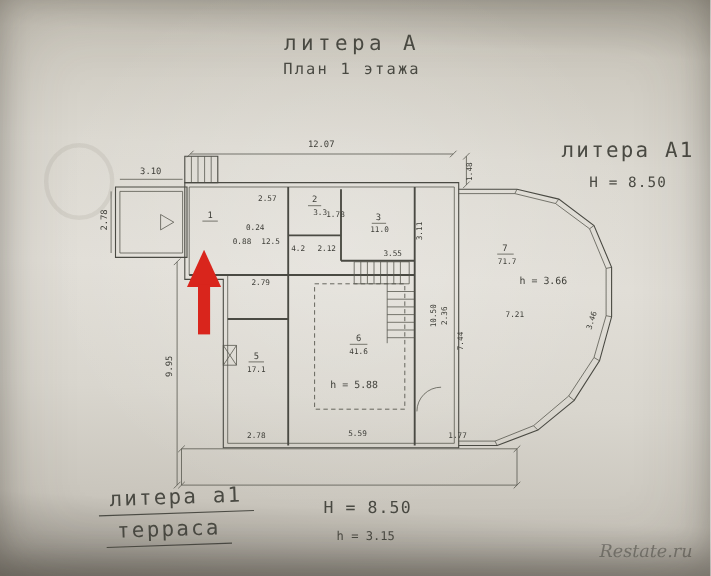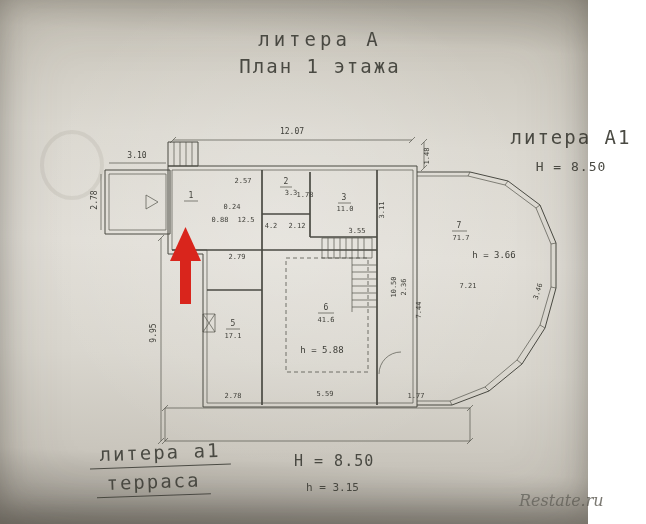--- a/index.html
+++ b/index.html
@@ -1,49 +1,49 @@
 <!DOCTYPE html>
 <html><head>
 <meta charset="utf-8">
 <style>
   * { margin:0; padding:0; box-sizing:border-box; }
   html,body { width:646px; height:524px; overflow:hidden; }
   .photo{
-    position:relative; width:588px; height:524px;
+    position:relative; width:646px; height:524px;
     background:
       radial-gradient(ellipse at 48% 42%, rgba(255,255,255,.22), rgba(255,255,255,0) 58%),
       linear-gradient(183deg,#a8a499 0%,#ccc8be 10%,#dbd8d0 28%,#e1ded7 48%,#d9d6ce 68%,#c9c5bc 86%,#8b877f 100%);
     font-family:"DejaVu Sans Mono","Liberation Mono",monospace;
     color:#4a4a43;
   }
   .photo::after{
     content:""; position:absolute; inset:0; pointer-events:none;
     box-shadow: inset 0 0 70px rgba(66,60,48,.24), inset 0 -14px 26px rgba(50,46,38,.28);
   }
   .plan-svg{ position:absolute; left:0; top:0; }
   svg text{ font-family:"DejaVu Sans Mono","Liberation Mono",monospace; fill:#3e3e38; text-anchor:middle; }
   .t7{ font-size:7px; } .t8{ font-size:8px; } .t9{ font-size:9px; }
   .w1{ fill:none; stroke:#4a4a43; stroke-width:1; }
   .w2{ fill:none; stroke:#4a4a43; stroke-width:1.7; }
   .thin{ fill:none; stroke:#54544c; stroke-width:.7; }
   .dash{ fill:none; stroke:#54544c; stroke-width:.8; stroke-dasharray:4 3; }
   .title{ position:absolute; left:160px; top:28px; width:320px; text-align:center; }
   .title .l1{ font-size:19px; letter-spacing:4px; }
-  .title .l2{ font-size:19px; letter-spacing:2px; margin-top:5px; }
+  .title .l2{ font-size:14px; letter-spacing:2px; margin-top:5px; }
   .litera-a1{ position:absolute; left:498px; top:126px; width:146px; text-align:center; }
   .litera-a1 .lbl{ font-size:19px; letter-spacing:2px; }
   .litera-a1 .h{ font-size:13px; letter-spacing:1px; margin-top:11px; }
   .terrace{ position:absolute; left:90px; top:441px; transform:rotate(-2deg); font-size:19px; letter-spacing:2px; }
   .terrace .ln{ display:inline-block; border-bottom:1.6px solid #4c4c45; padding:0 10px 3px; }
   .terrace .ln2{ margin-top:3px; margin-left:6px; }
   .bheights{ position:absolute; left:294px; top:452px; }
   .bheights .big{ font-size:15px; letter-spacing:1px; }
   .bheights .small{ font-size:11px; margin-top:11px; margin-left:12px; }
   .watermark{
-    position:absolute; left:519px; top:491px;
+    position:absolute; left:545px; top:491px;
     font-family:"DejaVu Serif","Liberation Serif",serif; font-style:italic;
     font-size:16px; color:#7b7972;
   }
 </style>
 </head>
 <body>
 
 <div class="photo">
 
   <div class="title">

